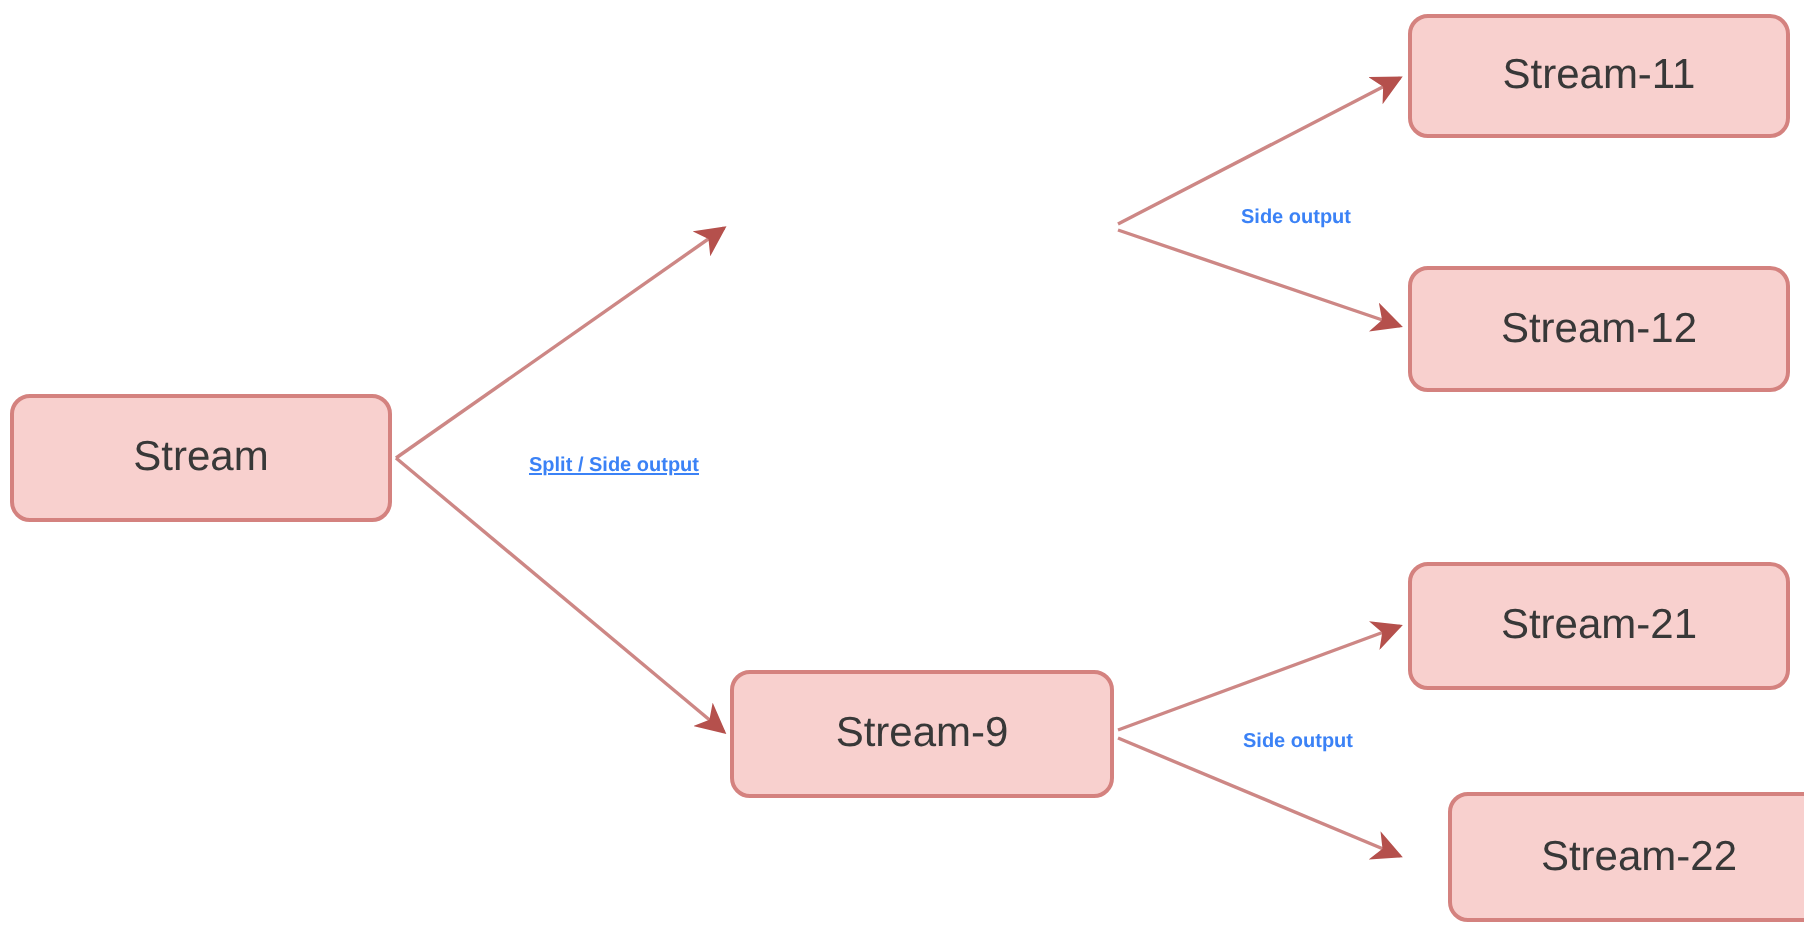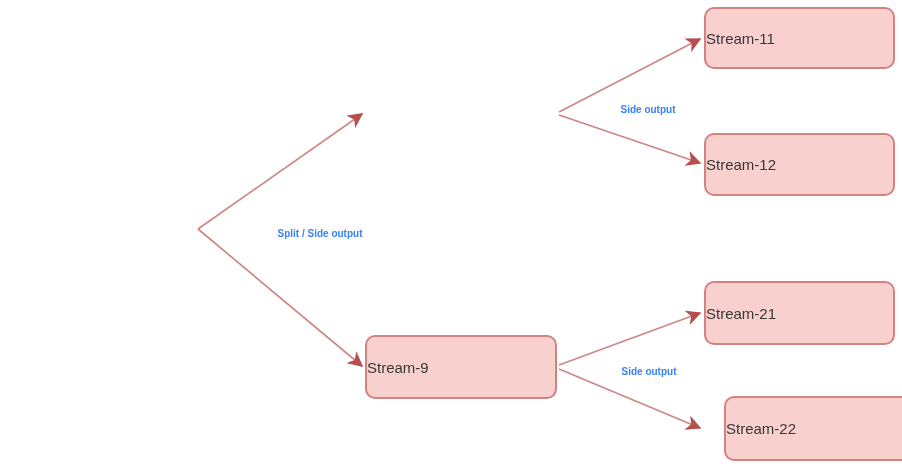--- a/index.html
+++ b/index.html
@@ -26,40 +26,40 @@
     stroke-width: 1.7;
   }
   .node {
     position: absolute;
     box-sizing: border-box;
     background: #f8d0ce;
     border: 2px solid #d4827f;
     border-radius: 10px;
     display: flex;
     align-items: center;
-    justify-content: flex-start;
-    font-size: 15px;
+    justify-content: center;
+    font-size: 21px;
     color: #383838;
   }
   .n-stream   { left: 5px;   top: 197px; width: 191px; height: 64px; }
   .n-stream1  { left: 365px; top: 78px;  width: 192px; height: 64px; }
   .n-stream2  { left: 365px; top: 335px; width: 192px; height: 64px; }
   .n-stream11 { left: 704px; top: 7px;   width: 191px; height: 62px; }
   .n-stream12 { left: 704px; top: 133px; width: 191px; height: 63px; }
   .n-stream21 { left: 704px; top: 281px; width: 191px; height: 64px; }
   .n-stream22 { left: 704px; top: 396px; width: 191px; height: 65px; margin-left: 20px; }
   .edge-label {
     position: absolute;
     transform: translate(-50%, -50%);
     font-size: 10px;
     font-weight: bold;
     color: #3b82f6;
     white-space: nowrap;
   }
-  .l-split  { left: 320px; top: 233px; }
+  .l-split  { left: 307px; top: 233px; text-decoration: underline; }
   .l-side1  { left: 648px; top: 109px; }
   .l-side2  { left: 649px; top: 371px; }
 </style>
 </head>
 <body>
 
 <div class="canvas">
 
   <svg class="edges-layer" width="902" height="467" viewBox="0 0 902 467" xmlns="http://www.w3.org/2000/svg">
     <defs>
@@ -68,20 +68,23 @@
       </marker>
     </defs>
     <line x1="198" y1="229" x2="362" y2="114" marker-end="url(#arrowhead)"></line>
     <line x1="198" y1="229" x2="362" y2="366" marker-end="url(#arrowhead)"></line>
     <line x1="559" y1="112" x2="700" y2="39" marker-end="url(#arrowhead)"></line>
     <line x1="559" y1="115" x2="700" y2="163" marker-end="url(#arrowhead)"></line>
     <line x1="559" y1="365" x2="700" y2="313" marker-end="url(#arrowhead)"></line>
     <line x1="559" y1="369" x2="700" y2="428" marker-end="url(#arrowhead)"></line>
   </svg>
 
+  <div class="node n-stream">
+    <span>Stream</span>
+  </div>
   <div class="node n-stream2">
     <span>Stream-9</span>
   </div>
   <div class="node n-stream11">
     <span>Stream-11</span>
   </div>
   <div class="node n-stream12">
     <span>Stream-12</span>
   </div>
   <div class="node n-stream21">

